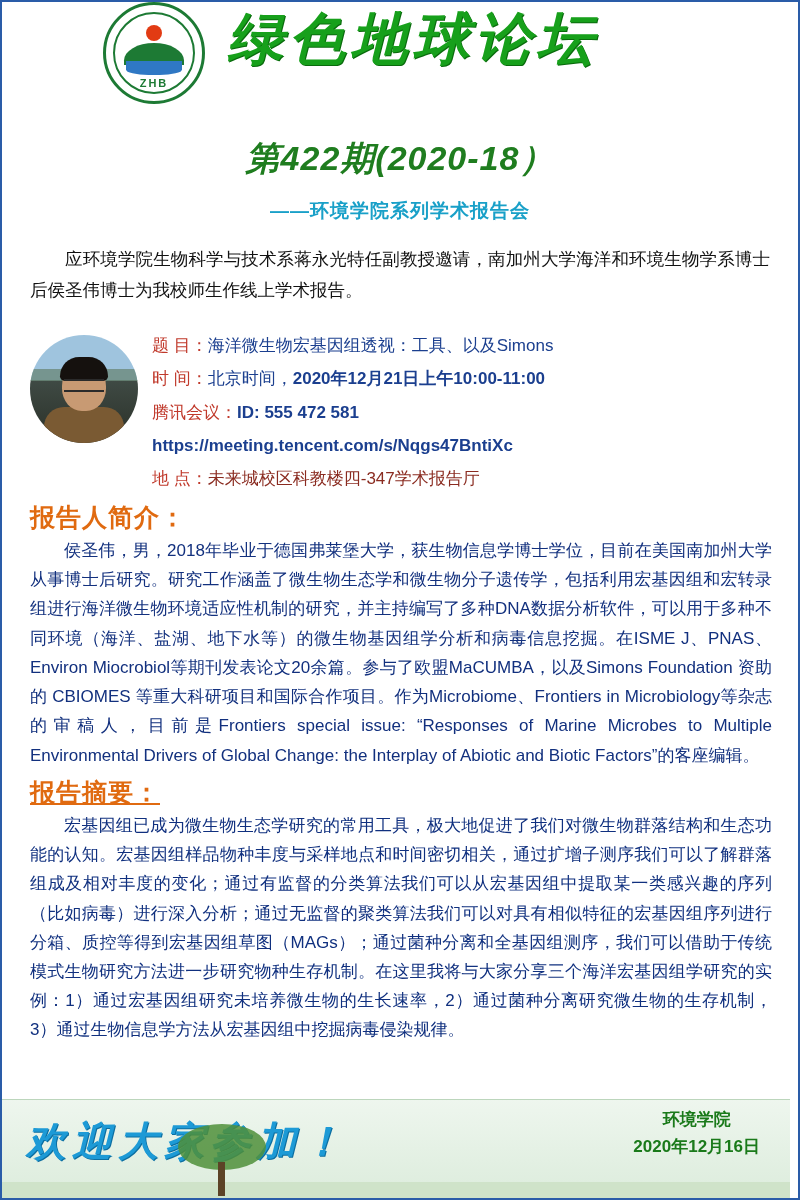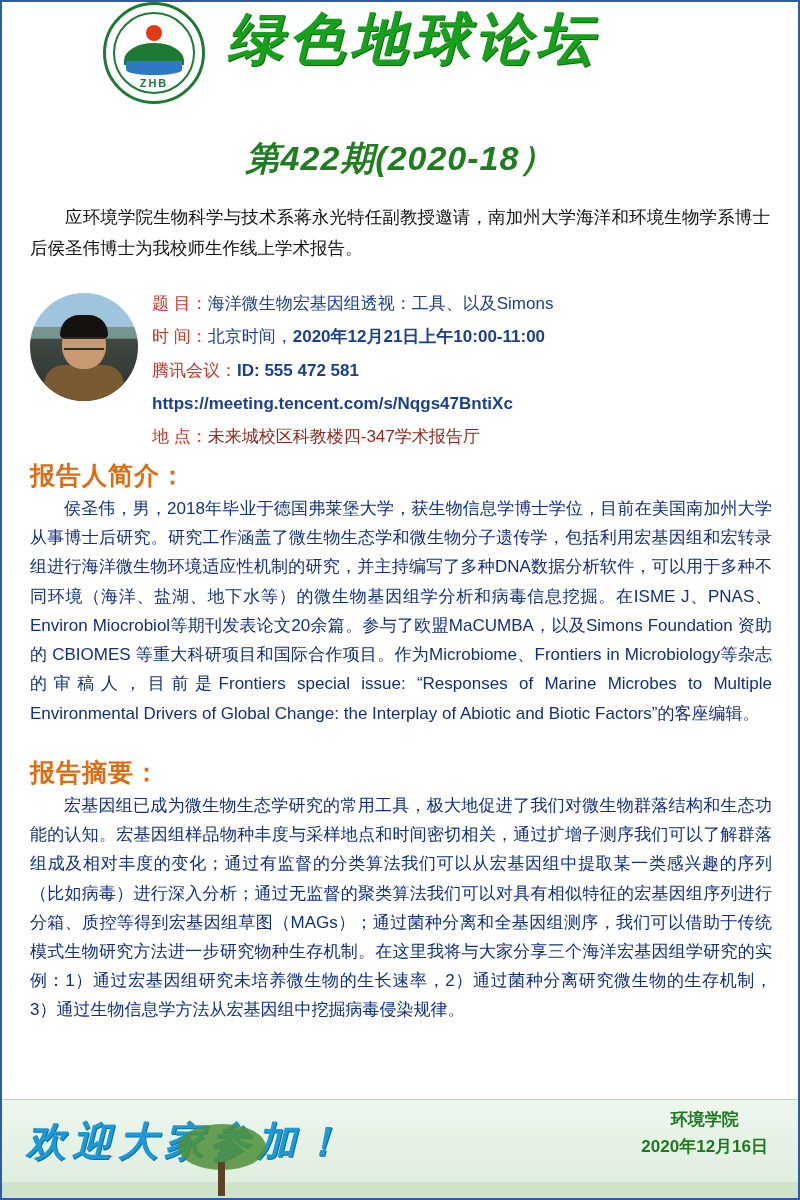--- a/index.html
+++ b/index.html
@@ -213,41 +213,42 @@
   }
   
   .section-title {
     margin: 6px 28px 0 28px;
     font-size: 25px;
     font-weight: bold;
     color: #e06a10;
     letter-spacing: 1px;
   }
   .section-title.abstract {
-    margin-top: 28px;
+    margin-top: 6px;
+    text-decoration: underline;
   }
   .body-text {
     margin: 2px 26px 0 28px;
     font-size: 17px;
     line-height: 1.72;
     color: #10307f;
     text-align: justify;
     text-indent: 2em;
   }
   .body-text.bio {
     color: #12307e;
   }
   .body-text.abstract {
     color: #10307f;
   }
   
   .footer {
     position: absolute;
     left: 0;
-    right: 0;
+    right: 8px;
     bottom: 0;
     height: 98px;
     background: linear-gradient(#eef6ee, #dcecdc);
     border-top: 1px solid #bcd6bc;
   }
   .welcome {
     position: absolute;
     left: 24px;
     top: 14px;
     font-size: 40px;
@@ -316,20 +317,21 @@
       <div class="inner-ring"></div>
       <div class="sun"></div>
       <div class="hill"></div>
       <div class="water"></div>
       <div class="zhb">ZHB</div>
     </div>
     <div class="title-main">绿色地球论坛</div>
   </div>
 
   <div class="issue">第422期(2020-18）</div>
+  <div class="subtitle">——环境学院系列学术报告会</div>
 
   <div class="intro">应环境学院生物科学与技术系蒋永光特任副教授邀请，南加州大学海洋和环境生物学系博士后侯圣伟博士为我校师生作线上学术报告。</div>
 
   <div class="info-block">
     <div class="photo">
       <div class="skyline"></div>
       <div class="body"></div>
       <div class="head"></div>
       <div class="hair"></div>
       <div class="glasses"></div>

